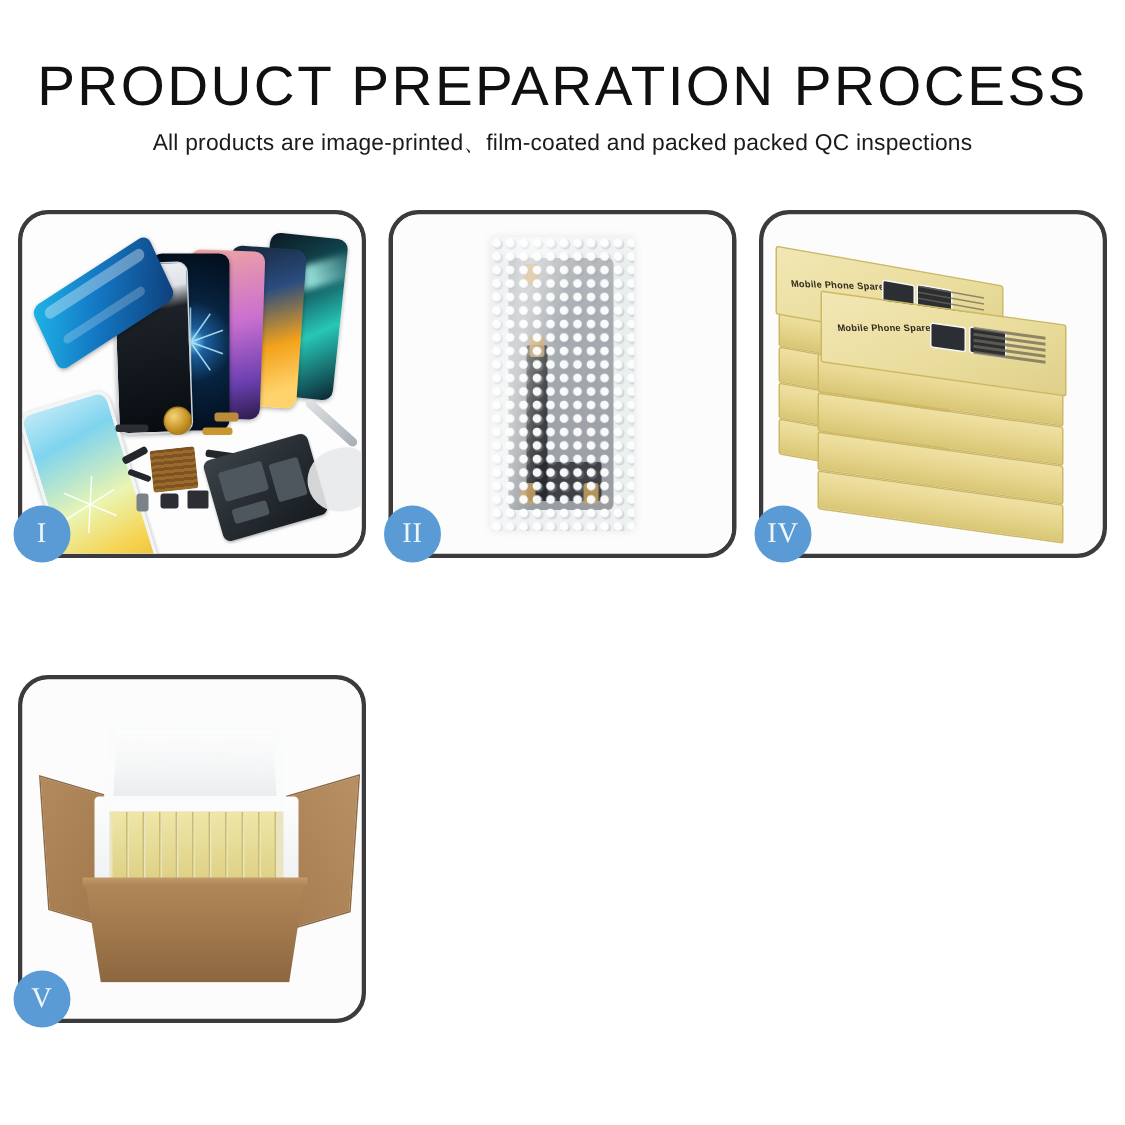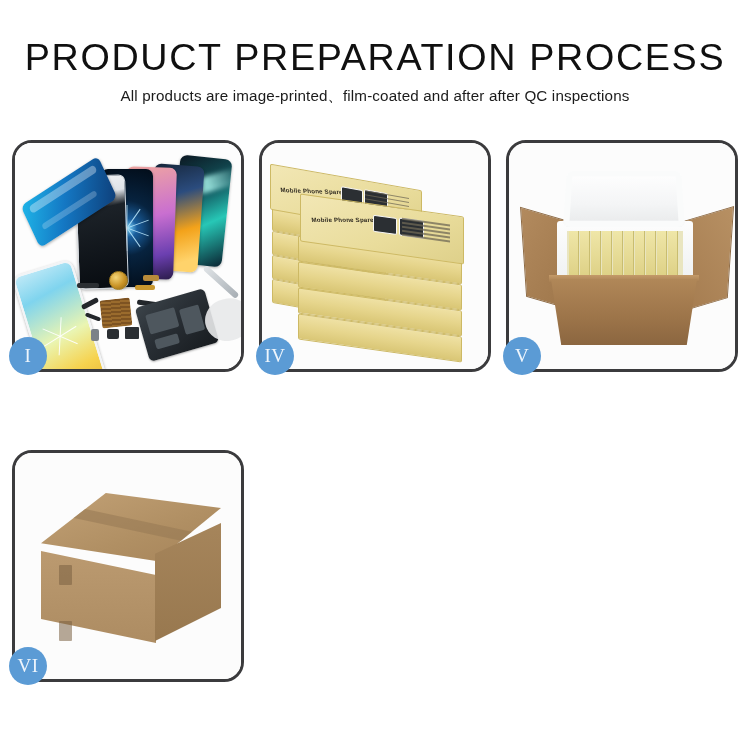--- a/index.html
+++ b/index.html
@@ -383,21 +383,21 @@
     position:absolute; width:13px; height:20px; background:rgba(122,96,66,.55); border-radius:1px;
   }
 </style>
 </head>
 <body>
 
 <div class="page">
 
   <div class="header">
     <div class="title">PRODUCT PREPARATION PROCESS</div>
-    <div class="subtitle">All products are image-printed、film-coated and after after QC inspections</div>
+    <div class="subtitle">All products are image-printed、film-coated and packed packed QC inspections</div>
   </div>
 
   <div class="grid">
 
     <div class="panel">
       <div class="panel-inner">
         <div class="p1-bg"></div>
 
         <div class="ph p-a"></div>
         <div class="ph p-b"></div>
@@ -440,20 +440,36 @@
             <div class="blk" style="left:42px; top:14px; width:20px; height:26px;"></div>
             <div class="blk" style="left:10px; top:36px; width:24px; height:10px;"></div>
           </div>
           <div class="hand"></div>
           <div class="tool"></div>
         </div>
       </div>
       <div class="badge">I</div>
     </div>
 
+    <div class="panel">
+      <div class="panel-inner">
+        <div class="bubblebag">
+          <div class="bb-inner-lcd"></div>
+          <div class="bb-flex"></div>
+          <div class="bb-flex2"></div>
+          <div class="bb-conn" style="left:22px; top:18px;"></div>
+          <div class="bb-conn" style="left:26px; top:66px;"></div>
+          <div class="bb-conn" style="left:20px; top:164px;"></div>
+          <div class="bb-conn" style="left:62px; top:164px;"></div>
+          <div class="bb-bubbles"></div>
+          <div class="bb-sheen"></div>
+        </div>
+      </div>
+      <div class="badge">II</div>
+    </div>
 
 
     <div class="panel">
       <div class="panel-inner">
         <div class="stack">
 
           <div class="sbox" style="left:10px; top:74px; width:112px; height:22px; transform:skewY(10deg);"></div>
           <div class="sbox" style="left:10px; top:98px; width:112px; height:22px; transform:skewY(10deg);"></div>
           <div class="sbox" style="left:10px; top:122px; width:112px; height:22px; transform:skewY(10deg);"></div>
           <div class="sbox" style="left:10px; top:146px; width:112px; height:22px; transform:skewY(10deg);"></div>
@@ -515,26 +531,15 @@
             <i style="left:90px;"></i>
           <i style="left:101px;"></i>
         </div>
         <div class="v-foam-lid"></div>
         <div class="v-carton-rim"></div>
         <div class="v-carton-front"></div>
       </div>
       <div class="badge">V</div>
     </div>
 
-    <div class="panel">
-      <div class="panel-inner">
-        <div class="vi-top"></div>
-        <div class="vi-tape"></div>
-        <div class="vi-left"></div>
-        <div class="vi-right"></div>
-        <div class="vi-seam" style="left:44px; top:112px;"></div>
-        <div class="vi-seam" style="left:44px; top:168px;"></div>
-      </div>
-      <div class="badge">VI</div>
-    </div>
 
   </div>
 </div>
 
 </body></html>

